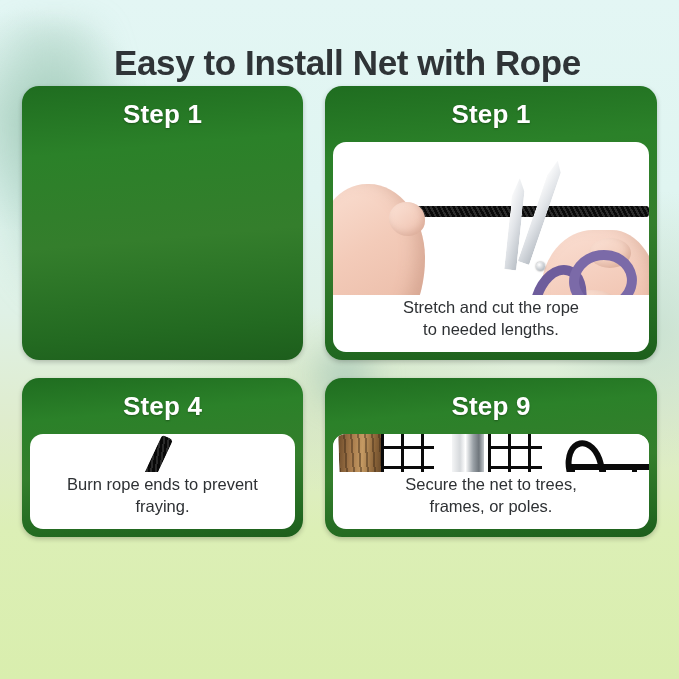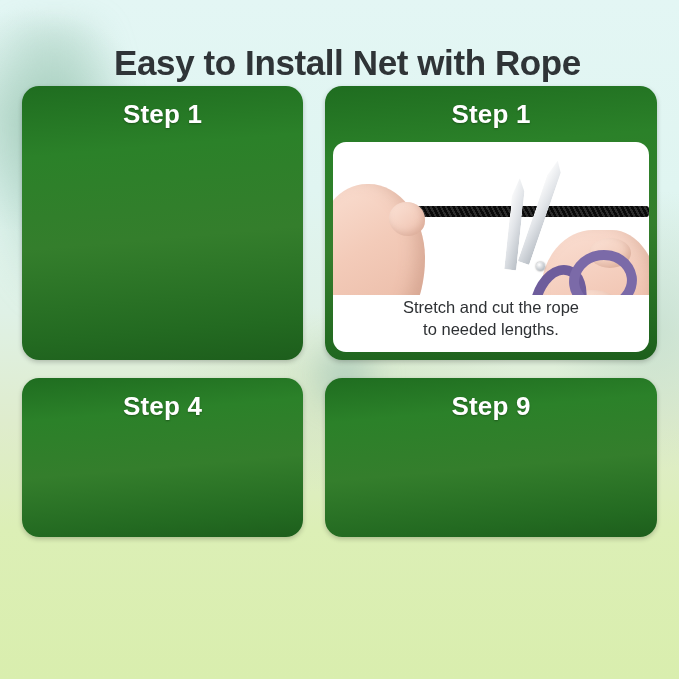--- a/index.html
+++ b/index.html
@@ -406,19 +406,57 @@
         <div class="scissor-handle h2"></div>
         <div class="scissor-pivot"></div>
       </div>
       <div class="caption">Stretch and cut the rope
 to needed lengths.</div>
     </div>
   </div>
 
   <div class="card">
     <div class="card-header">Step 4</div>
+    <div class="card-body">
+      <div class="photo">
+        <div class="rope-diag"></div>
+        <div class="rope-tip"></div>
+        <div class="flame"></div>
+        <div class="flame2"></div>
+        <div class="lighter-lid"></div>
+        <div class="lighter-body"></div>
+        <div class="lighter-top"></div>
+        <div class="hand-lighter"></div>
+
+      </div>
+      <div class="caption">Burn rope ends to prevent
+fraying.</div>
+    </div>
   </div>
 
   <div class="card">
     <div class="card-header">Step 9</div>
+    <div class="card-body">
+      <div class="photo">
+        <div class="panels">
+          <div class="panel">
+            <div class="tree"></div>
+            <div class="mesh m1"></div>
+            <div class="tie"></div>
+          </div>
+          <div class="panel">
+            <div class="pole"></div>
+            <div class="mesh m2"></div>
+            <div class="tie"></div>
+          </div>
+          <div class="panel">
+            <div class="mesh m3"></div>
+            <div class="mesh-edge"></div>
+            <div class="loop"></div>
+          </div>
+        </div>
+      </div>
+      <div class="caption">Secure the net to trees,
+frames, or poles.</div>
+    </div>
   </div>
 
 </div>
 
 </body></html>

